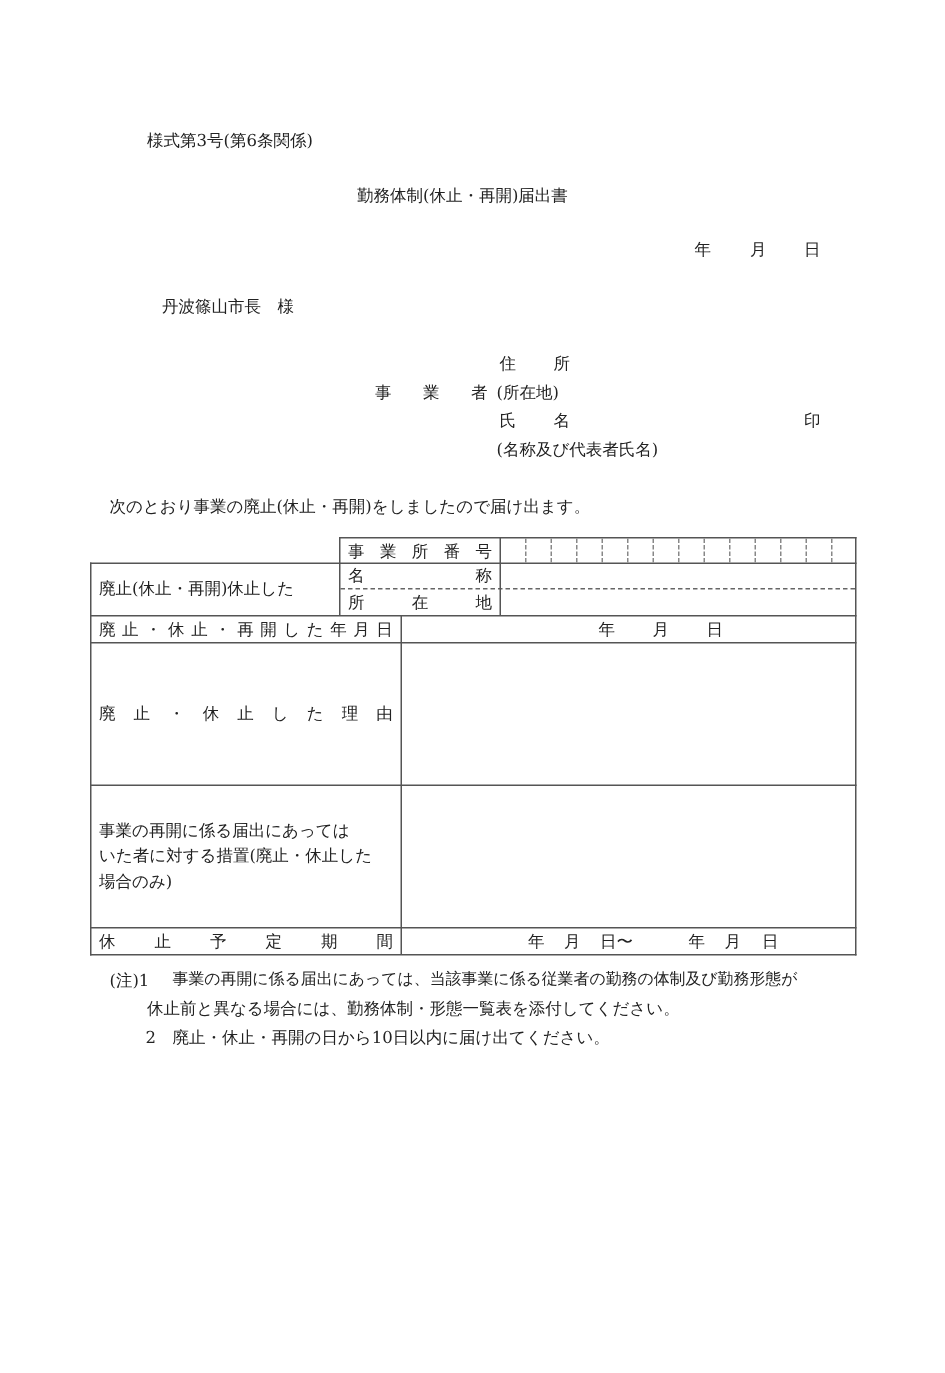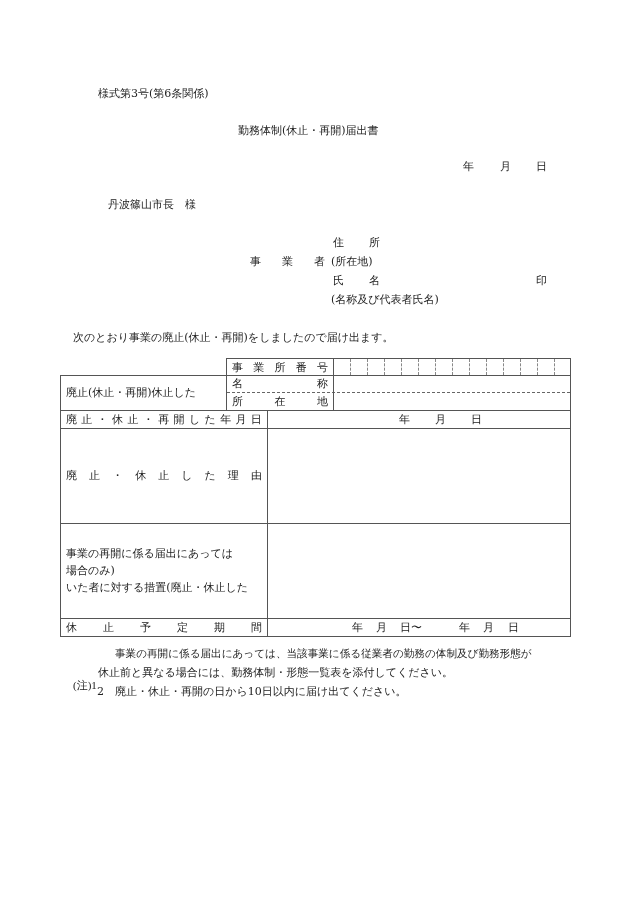--- a/index.html
+++ b/index.html
@@ -131,38 +131,38 @@
   <span>止</span>
   <span>し</span>
   <span>た</span>
   <span>理</span>
   <span>由</span>
 </div>
 <div style="position:absolute;left:268px;top:429px;width:302px;height:94px;"></div>
 
 <div style="position:absolute;left:66px;top:545px;width:200px;line-height:17px;">
   <div style="white-space:nowrap;">事業の再開に係る届出にあっては</div>
+  <div style="white-space:nowrap;">いた者に対する措置(廃止・休止した</div>
   <div style="white-space:nowrap;">場合のみ)</div>
-  <div style="white-space:nowrap;">いた者に対する措置(廃止・休止した</div>
 </div>
 <div style="position:absolute;left:268px;top:524px;width:302px;height:94px;"></div>
 
 <div class="spread" style="left:66px;top:622px;width:196px;">
   <span>休</span>
   <span>止</span>
   <span>予</span>
   <span>定</span>
   <span>期</span>
   <span>間</span>
 </div>
 <div style="position:absolute;left:268px;top:619px;width:302px;height:17px;"></div>
 <div class="abs" style="left:352px;top:622px;">年</div>
 <div class="abs" style="left:376px;top:622px;">月</div>
 <div class="abs" style="left:400px;top:622px;">日〜</div>
 <div class="abs" style="left:459px;top:622px;">年</div>
 <div class="abs" style="left:483px;top:622px;">月</div>
 <div class="abs" style="left:508px;top:622px;">日</div>
 
-<div class="abs" style="left:73px;top:680px;font-family:Liberation Serif, serif;">(注)1</div>
+<div class="abs" style="left:73px;top:648px;">(注)1</div>
 <div class="abs" style="left:115px;top:648px;font-size:10.6px;">事業の再開に係る届出にあっては、当該事業に係る従業者の勤務の体制及び勤務形態が</div>
 <div class="abs" style="left:98px;top:667px;">休止前と異なる場合には、勤務体制・形態一覧表を添付してください。</div>
 <div class="abs" style="left:97px;top:686px;">2</div>
 <div class="abs" style="left:115px;top:686px;">廃止・休止・再開の日から10日以内に届け出てください。</div>
 
 </body></html>

